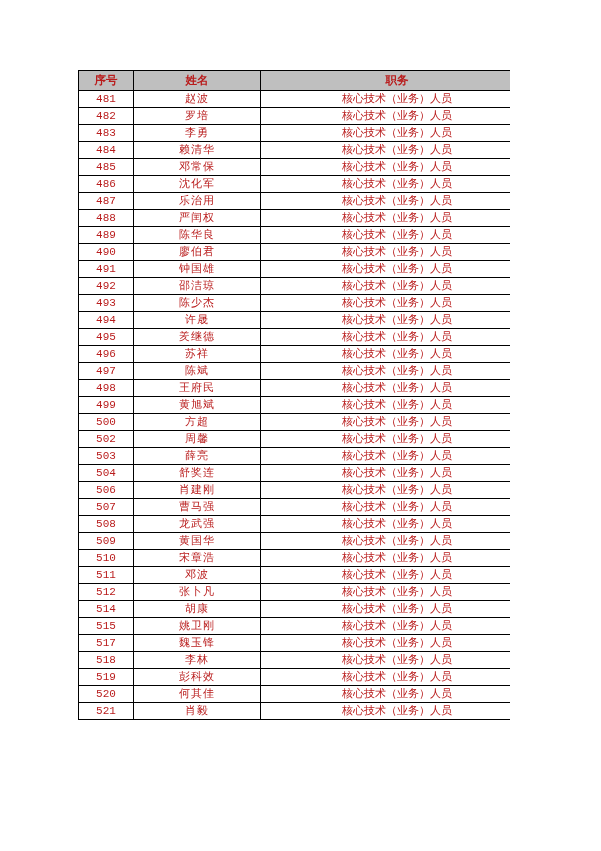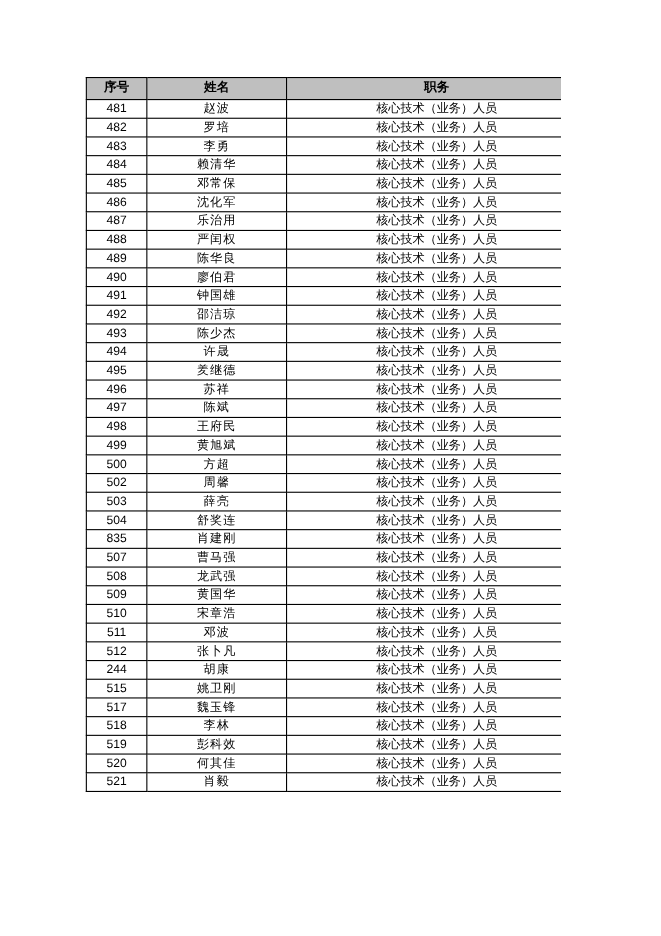--- a/index.html
+++ b/index.html
@@ -6,22 +6,22 @@
     margin: 0;
     padding: 0;
     background: #ffffff;
   }
   .page {
     position: relative;
     width: 510px;
     height: 851px;
     background: #ffffff;
     overflow: hidden;
-    font-family: Liberation Sans, sans-serif;
-    color: #000000;
+    font-family: Liberation Mono, monospace;
+    color: #b91c1c;
   }
   table.personnel {
     position: absolute;
     left: 78px;
     top: 70px;
     width: 455px;
     border-collapse: collapse;
     table-layout: fixed;
   }
   table.personnel col.c-no   { width: 55px; }
@@ -181,21 +181,21 @@
     <td class="no-cell">503</td>
     <td class="name-cell">薛亮</td>
     <td class="pos-cell">核心技术（业务）人员</td>
   </tr>
         <tr>
     <td class="no-cell">504</td>
     <td class="name-cell">舒奖连</td>
     <td class="pos-cell">核心技术（业务）人员</td>
   </tr>
         <tr>
-    <td class="no-cell">835</td>
+    <td class="no-cell">506</td>
     <td class="name-cell">肖建刚</td>
     <td class="pos-cell">核心技术（业务）人员</td>
   </tr>
         <tr>
     <td class="no-cell">507</td>
     <td class="name-cell">曹马强</td>
     <td class="pos-cell">核心技术（业务）人员</td>
   </tr>
         <tr>
     <td class="no-cell">508</td>
@@ -216,21 +216,21 @@
     <td class="no-cell">511</td>
     <td class="name-cell">邓波</td>
     <td class="pos-cell">核心技术（业务）人员</td>
   </tr>
         <tr>
     <td class="no-cell">512</td>
     <td class="name-cell">张卜凡</td>
     <td class="pos-cell">核心技术（业务）人员</td>
   </tr>
         <tr>
-    <td class="no-cell">244</td>
+    <td class="no-cell">514</td>
     <td class="name-cell">胡康</td>
     <td class="pos-cell">核心技术（业务）人员</td>
   </tr>
         <tr>
     <td class="no-cell">515</td>
     <td class="name-cell">姚卫刚</td>
     <td class="pos-cell">核心技术（业务）人员</td>
   </tr>
         <tr>
     <td class="no-cell">517</td>

